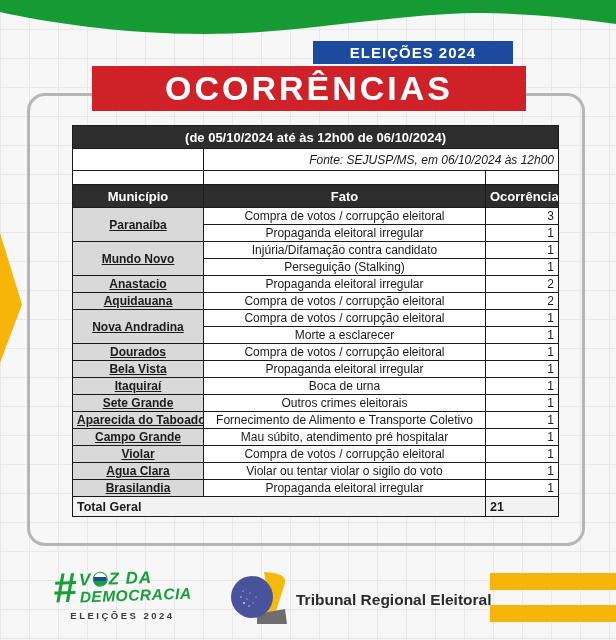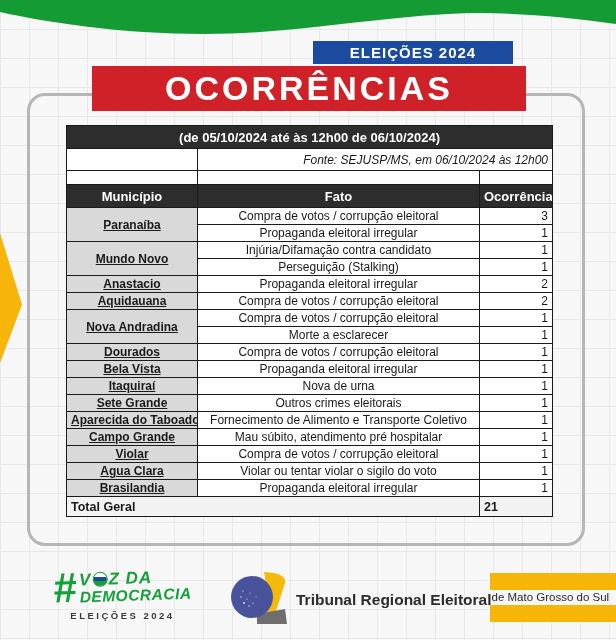--- a/index.html
+++ b/index.html
@@ -34,21 +34,21 @@
   }
   
   .wedge{
     left:0;top:233px;width:22px;height:130px;background:#f7b50a;z-index:3;
     clip-path:polygon(0 0,100% 55%,0 100%);
   }
   .ybar{left:490px;width:126px;height:17px;background:#f7b50a;z-index:3;}
   .ybar1{top:573px;} .ybar2{top:605px;}
   
   table.occ{
-    position:absolute;left:66px;top:125px;width:486px;z-index:5;
+    position:absolute;left:72px;top:125px;width:486px;z-index:5;
     border-collapse:collapse;table-layout:fixed;
     font-size:12px;color:#1a1a1a;background:#0369a1;
   }
   table.occ th,table.occ td{border:1px solid #1a1a1a;padding:0 4px;overflow:hidden;white-space:nowrap;}
   tr.dark th{background:#2d2d2d;color:#fff;font-size:13px;height:22px;font-weight:bold;}
   tr.fonte td{height:21px;background:#fff;}
   td.fonte-cell{text-align:right;font-style:italic;font-size:12px;}
   td.fonte-cell .flab{font-weight:normal;}
   tr.spacer td{height:13px;background:#fff;}
   tbody td{height:16px;text-align:center;background:#fff;}
@@ -166,21 +166,21 @@
         <td>Compra de votos / corrupção eleitoral</td>
         <td class="cnt">1</td>
       </tr>
       <tr>
         <td class="muni" rowspan="1">Bela Vista</td>
         <td>Propaganda eleitoral irregular</td>
         <td class="cnt">1</td>
       </tr>
       <tr>
         <td class="muni" rowspan="1">Itaquiraí</td>
-        <td>Nova de urna</td>
+        <td>Boca de urna</td>
         <td class="cnt">1</td>
       </tr>
       <tr>
         <td class="muni" rowspan="1">Sete Grande</td>
         <td>Outros crimes eleitorais</td>
         <td class="cnt">1</td>
       </tr>
       <tr>
         <td class="muni" rowspan="1">Aparecida do Taboado</td>
         <td>Fornecimento de Alimento e Transporte Coletivo</td>
@@ -241,15 +241,14 @@
       <circle cx="13" cy="27" r="0.7"></circle>
         <circle cx="19" cy="29" r="0.6"></circle>
       <circle cx="25" cy="33" r="0.6"></circle>
         <circle cx="15" cy="21" r="0.6"></circle>
       <circle cx="22" cy="23" r="0.5"></circle>
         <circle cx="28" cy="27" r="0.5"></circle>
     </g>
   </svg>
   <div class="tre-text">
     <span class="tre-l1">Tribunal Regional Eleitoral</span>
-    <span class="tre-l2">de Mato Grosso do Sul</span>
   </div>
 </div>
 
 </body></html>

